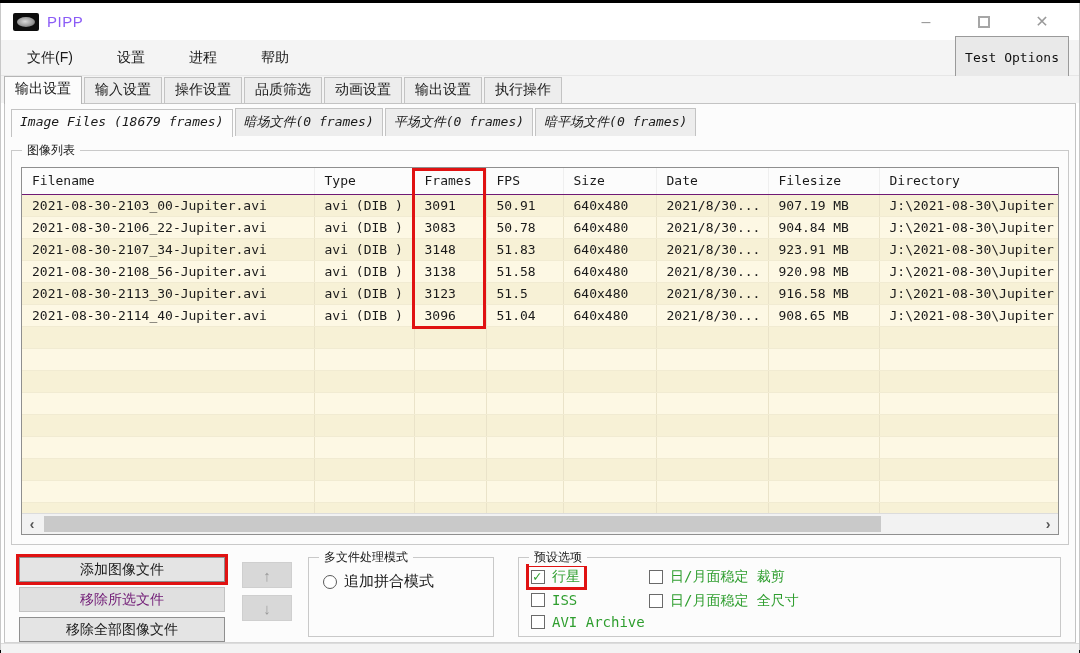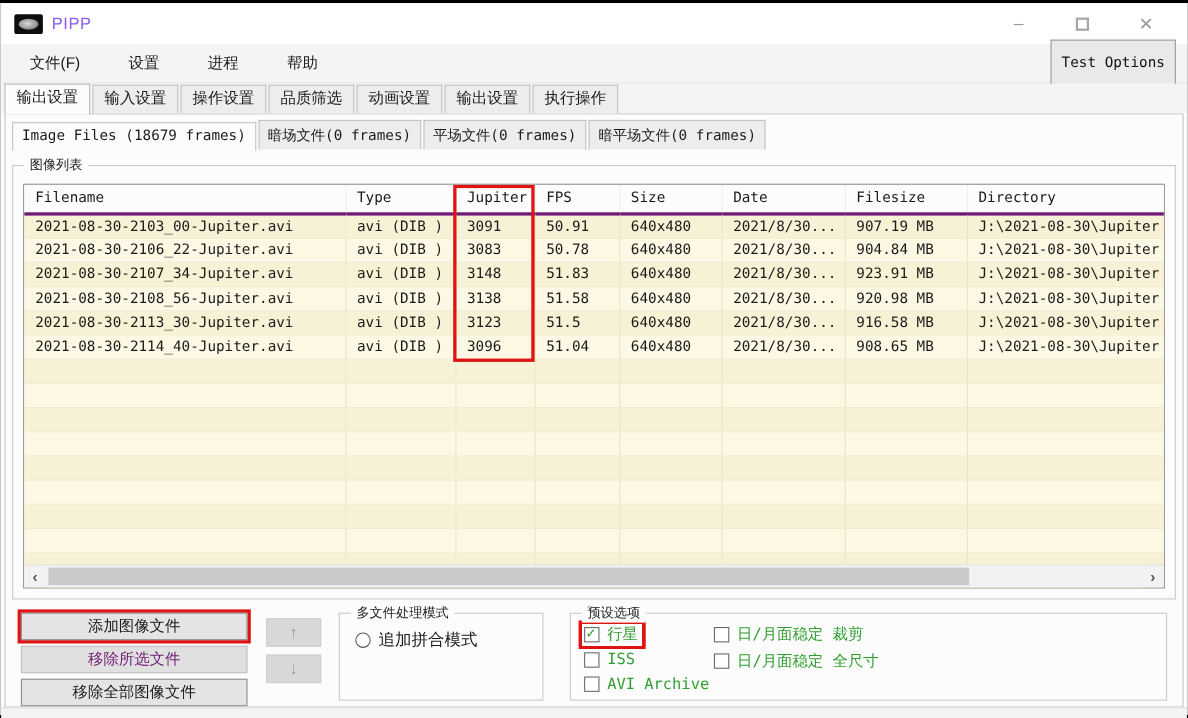--- a/index.html
+++ b/index.html
@@ -31,32 +31,32 @@
   .menuitem{padding:6px 14px;font-size:14px;margin-right:16px;}
   .testoptions{margin-left:auto;font-family:"DejaVu Sans Mono",monospace;font-size:13px;background:#e9e9e9;border:1px solid #9a9a9a;padding:13px 9px;color:#111;}
 
   
   .tabbar{height:27px;display:flex;align-items:flex-end;padding-left:3px;background:#f4f4f4;flex:0 0 auto;position:relative;z-index:2;}
   .tab{font-size:14px;padding:3px 10px 4px;background:#ededed;border:1px solid #c3c3c3;border-bottom:none;margin-right:2px;white-space:nowrap;}
   .tab.selected{background:#fcfcfc;position:relative;top:1px;padding-bottom:6px;z-index:3;border-color:#b5b5b5;}
 
   
   .page{flex:1 1 auto;background:#fcfcfc;border:1px solid #c3c3c3;border-bottom:1px solid #d4d4d4;margin:0 3px;position:relative;padding:4px 6px 0 6px;display:flex;flex-direction:column;}
-  .subtabbar{display:flex;align-items:flex-end;height:28px;flex:0 0 auto;position:relative;z-index:2;}
+  .subtabbar{display:flex;height:28px;flex:0 0 auto;position:relative;z-index:2;font-style:italic;}
   .subtab{font-family:"DejaVu Sans Mono",monospace;font-size:13px;padding:4px 8px 4px;background:#ededed;border:1px solid #c3c3c3;border-bottom:none;margin-right:2px;white-space:nowrap;}
   .subtab.selected{background:#fcfcfc;position:relative;top:1px;padding-bottom:6px;z-index:3;}
 
   
   .groupbox{border:1px solid #c9c9c9;position:relative;background:transparent;}
   .groupbox>.legend{position:absolute;top:-9px;left:10px;background:#fcfcfc;padding:0 5px;font-size:12px;line-height:17px;}
   .listgroup{margin-top:14px;height:395px;padding:16px 9px 9px 9px;flex:0 0 auto;}
   .listframe{border:1px solid #8f8f8f;height:100%;display:flex;flex-direction:column;background:#fdf9e6;}
   .tablewrap{flex:1 1 auto;overflow:hidden;position:relative;}
   table.filetable{border-collapse:collapse;table-layout:fixed;width:1041px;font-family:"DejaVu Sans Mono",monospace;font-size:13px;}
-  table.filetable th{background:#fcfcfc;text-align:left;font-weight:normal;padding:5px 0 5px 10px;border-right:1px solid #efefef;border-bottom:3px solid #701a75;height:26px;white-space:nowrap;}
+  table.filetable th{background:#fcfcfc;text-align:left;font-weight:normal;padding:5px 0 5px 10px;border-right:1px solid #efefef;border-bottom:1px solid #701a75;height:26px;white-space:nowrap;}
   table.filetable td{padding:2px 0 2px 10px;height:22px;border-right:1px solid var(--grid-v);border-bottom:1px solid var(--grid-h);white-space:nowrap;overflow:hidden;}
   table.filetable tr:nth-child(odd) td{background:var(--cream-a);}
   table.filetable tr:nth-child(even) td{background:var(--cream-b);}
   .frames-highlight{position:absolute;left:390px;top:0;width:74px;height:161px;border:3px solid var(--red);pointer-events:none;z-index:5;}
 
   
   .hscroll{flex:0 0 21px;background:#f2f2f2;border-top:1px solid #dcdcdc;display:flex;align-items:stretch;}
   .scrollarrow{width:20px;display:flex;align-items:center;justify-content:center;color:#555;font-size:14px;font-weight:bold;}
   .scrolltrack{flex:1;position:relative;background:#f2f2f2;}
   .scrollthumb{position:absolute;left:2px;top:2px;bottom:2px;width:84%;background:#c9c9c9;}
@@ -142,21 +142,21 @@
                 <col style="width:77px">
               <col style="width:93px">
                 <col style="width:112px">
                 <col style="width:111px">
                 <col style="width:184px">
             </colgroup>
             <thead>
               <tr>
                 <th>Filename</th>
                 <th>Type</th>
-                <th>Jupiter</th>
+                <th>Frames</th>
                 <th>FPS</th>
                 <th>Size</th>
                 <th>Date</th>
                 <th>Filesize</th>
                 <th>Directory</th>
               </tr>
             </thead>
             <tbody>
                 <tr>
                   <td>2021-08-30-2103_00-Jupiter.avi</td>

